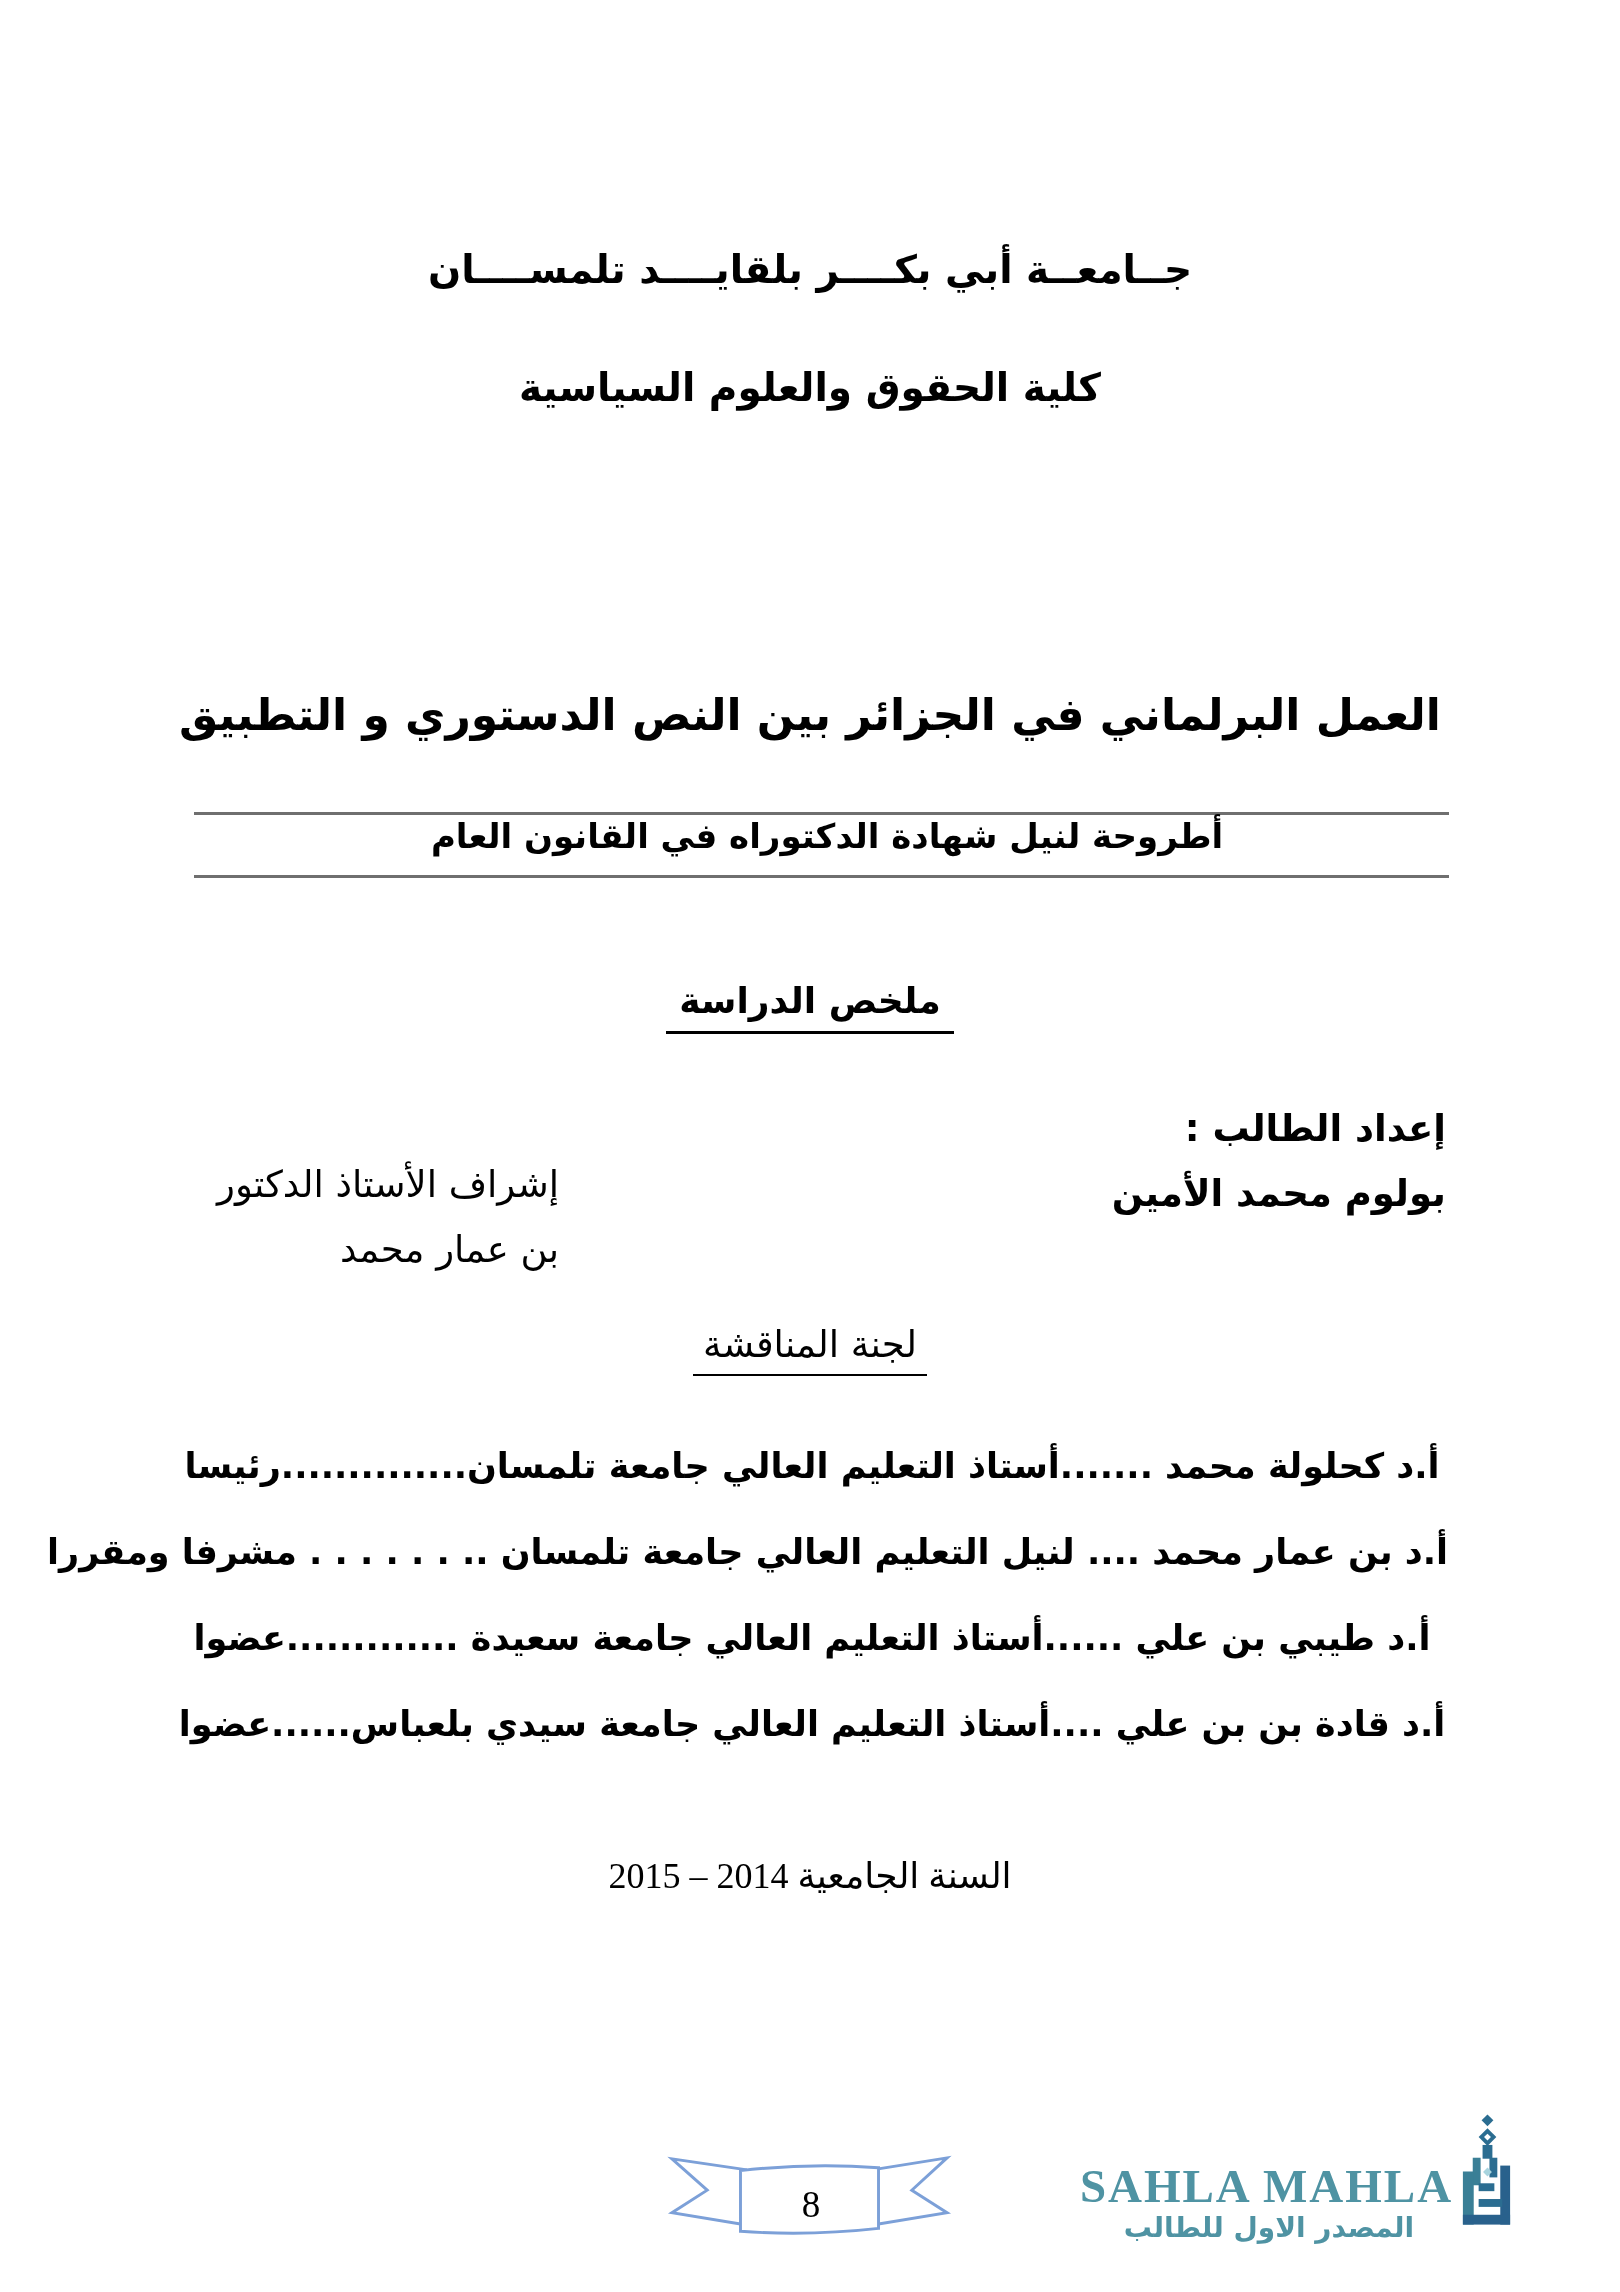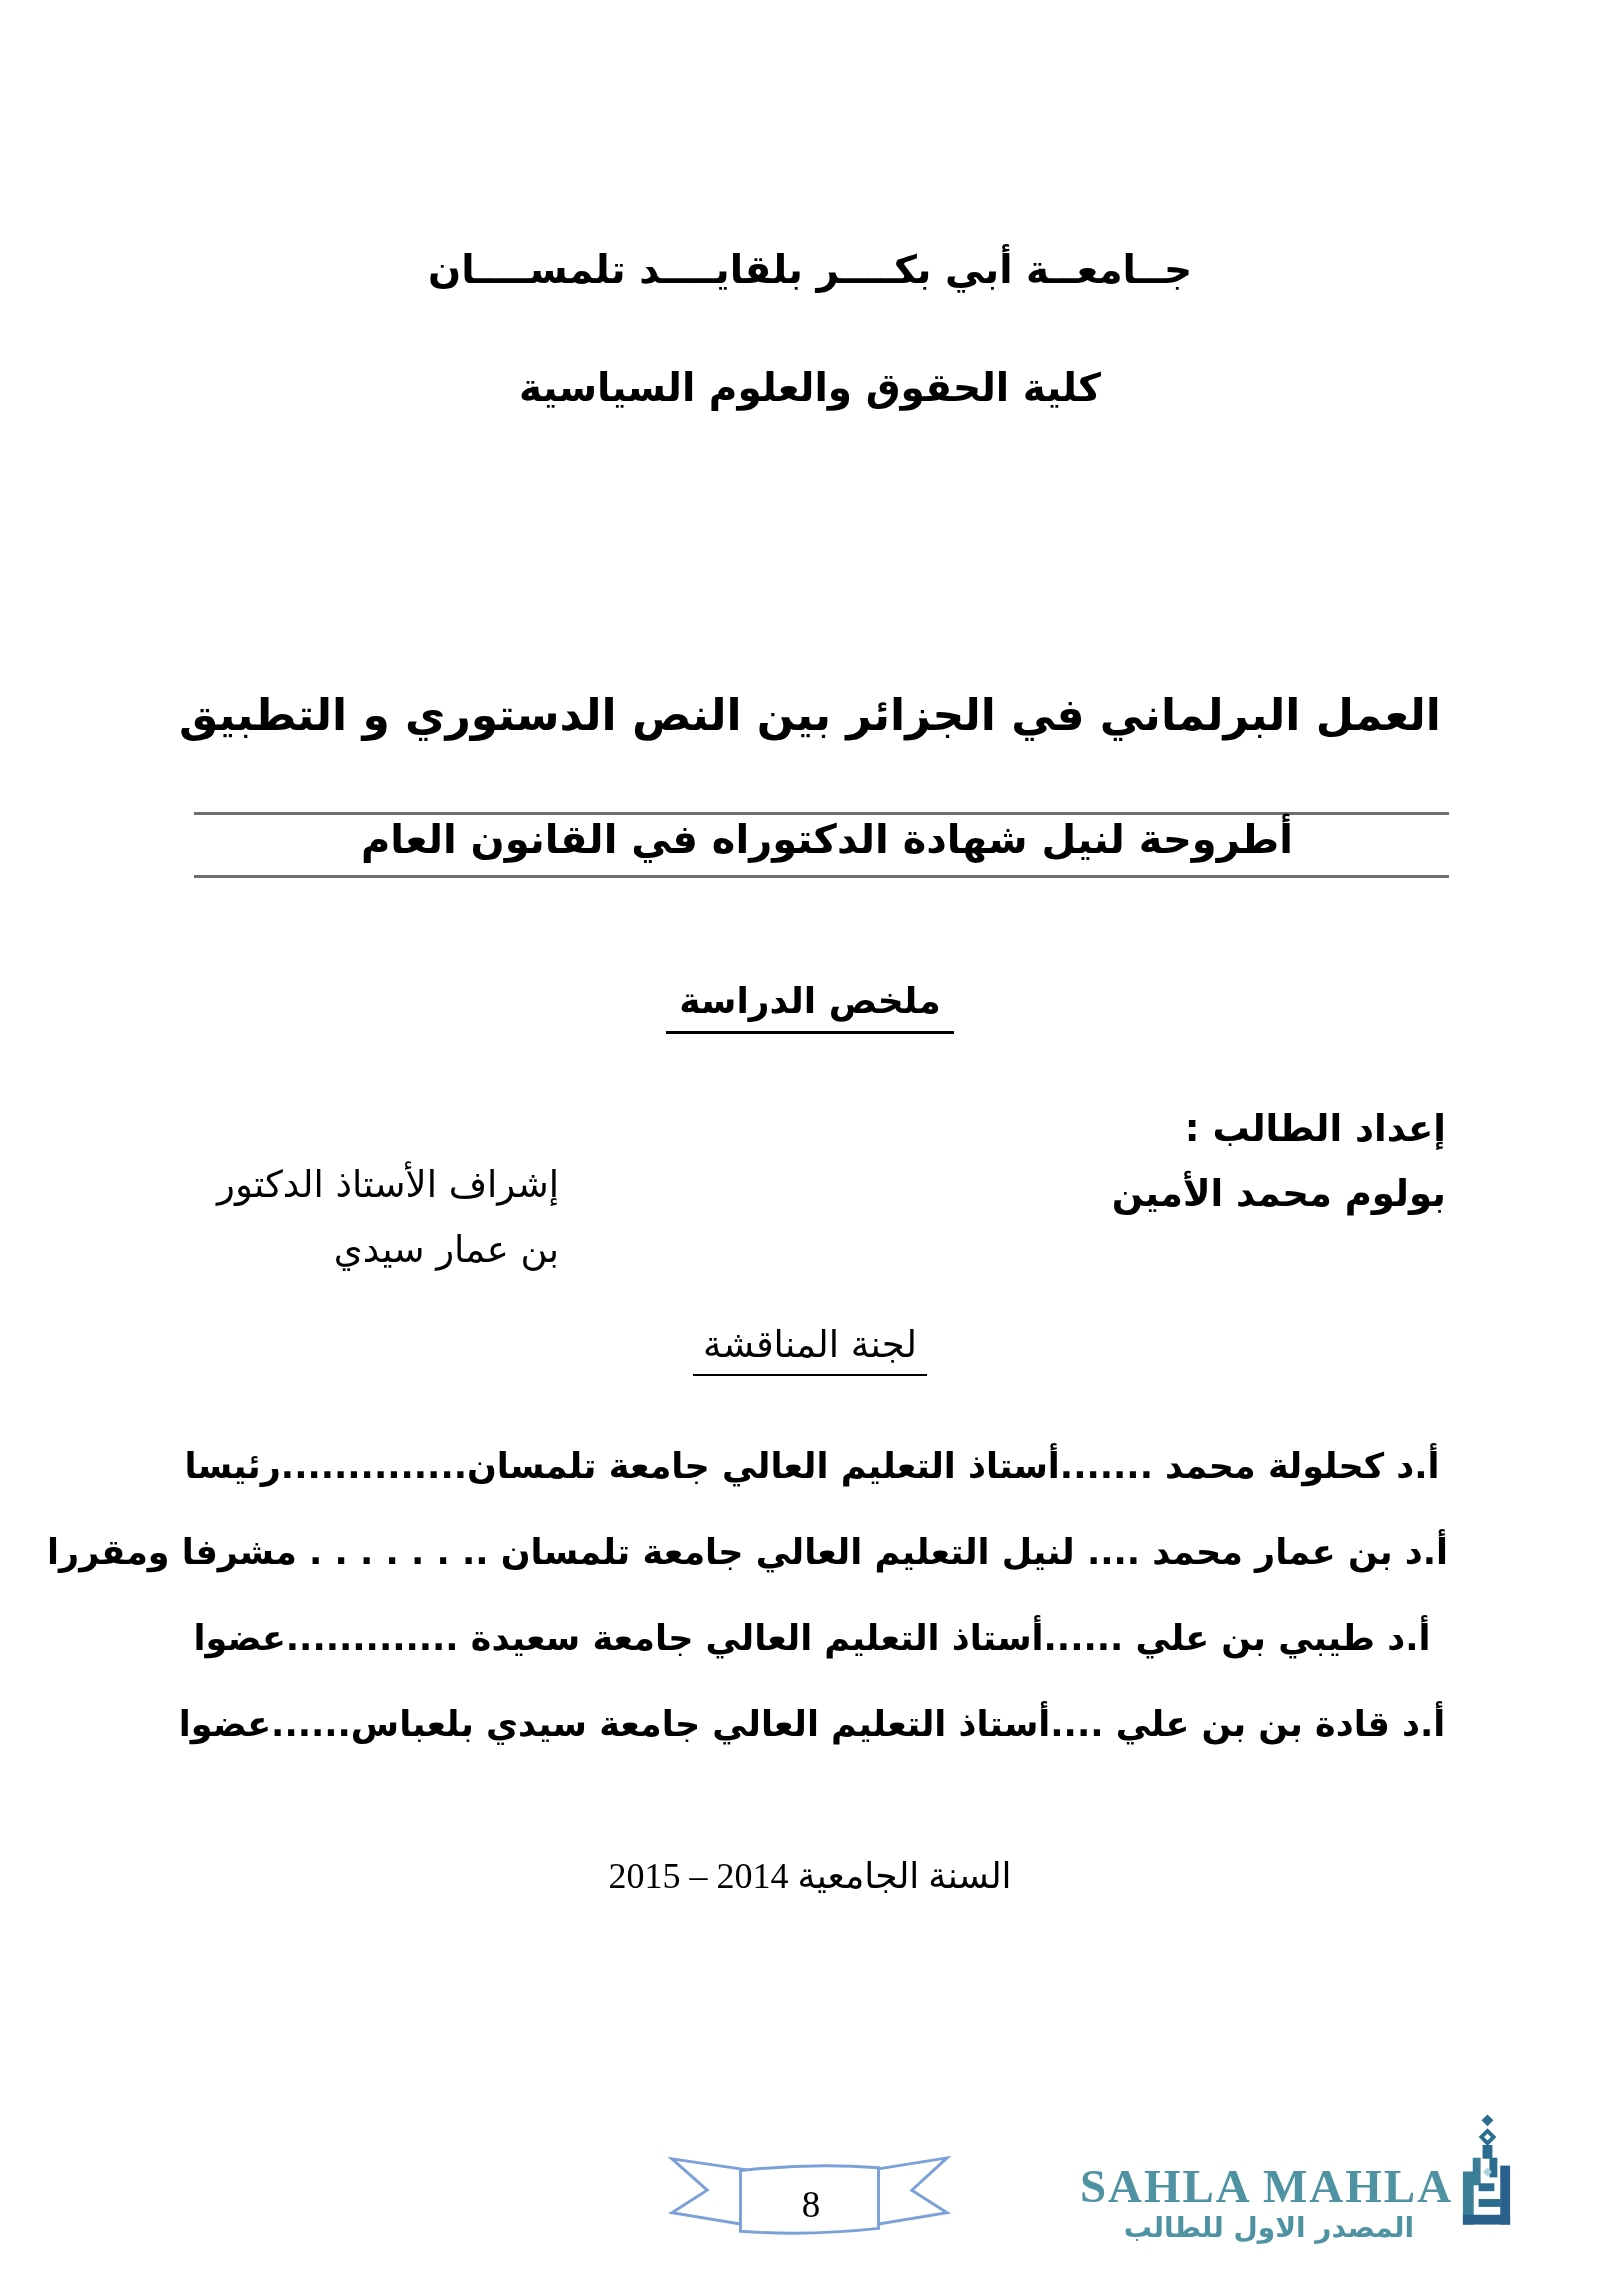--- a/index.html
+++ b/index.html
@@ -14,21 +14,21 @@
   }
   .abs{position:absolute;}
   .center{left:0;right:0;text-align:center;}
 
   .university{top:247px;font-size:39px;font-weight:bold;letter-spacing:0px;}
   .faculty{top:365px;font-size:39px;font-weight:bold;}
   .title{top:689px;font-size:44px;font-weight:bold;}
   .rule{position:absolute;left:194px;width:1255px;height:2.9px;background:#6f6f6f;}
   .rule-top{top:812px;}
   .rule-bottom{top:875px;}
-  .subtitle{top:816px;font-size:40px;font-weight:bold;padding-left:34px;}
+  .subtitle{top:816px;font-size:34px;font-weight:bold;padding-left:34px;}
   .summary-heading{top:980px;font-size:36px;font-weight:bold;}
   .underline{border-bottom:3.9px solid #000;padding:0 13.7px 9.8px 13.7px;}
   .underline-thin{border-bottom:2.9px solid #000;padding:0 9.8px 7.8px 9.8px;}
 
   .prep-right{top:1096px;right:174px;text-align:right;font-size:37px;font-weight:bold;line-height:65px;}
   .prep-left{top:1152px;left:196px;width:363px;text-align:right;font-size:37px;font-weight:normal;line-height:65px;}
 
   .committee-heading{top:1323px;font-size:37px;}
   .committee{top:1423px;right:172px;left:176px;text-align:center;font-size:35px;font-weight:bold;}
   .committee .row{height:86px;line-height:86px;white-space:nowrap;}
@@ -67,21 +67,21 @@
     <span class="underline">ملخص الدراسة</span>
   </div>
 
   <div class="abs prep-right">
     <div>إعداد الطالب :</div>
     <div>بولوم محمد الأمين</div>
   </div>
 
   <div class="abs prep-left">
     <div>إشراف الأستاذ الدكتور</div>
-    <div>بن عمار سيدي</div>
+    <div>بن عمار محمد</div>
   </div>
 
   <div class="abs center committee-heading">
     <span class="underline-thin">لجنة المناقشة</span>
   </div>
 
   <div class="abs committee">
     <div class="row">أ.د كحلولة محمد .......أستاذ التعليم العالي جامعة تلمسان..............رئيسا</div>
     <div class="row">أ.د بن عمار محمد .... لنيل التعليم العالي جامعة تلمسان .. . . . . . . مشرفا ومقررا</div>
     <div class="row">أ.د طيبي بن علي ......أستاذ التعليم العالي جامعة سعيدة .............عضوا</div>

